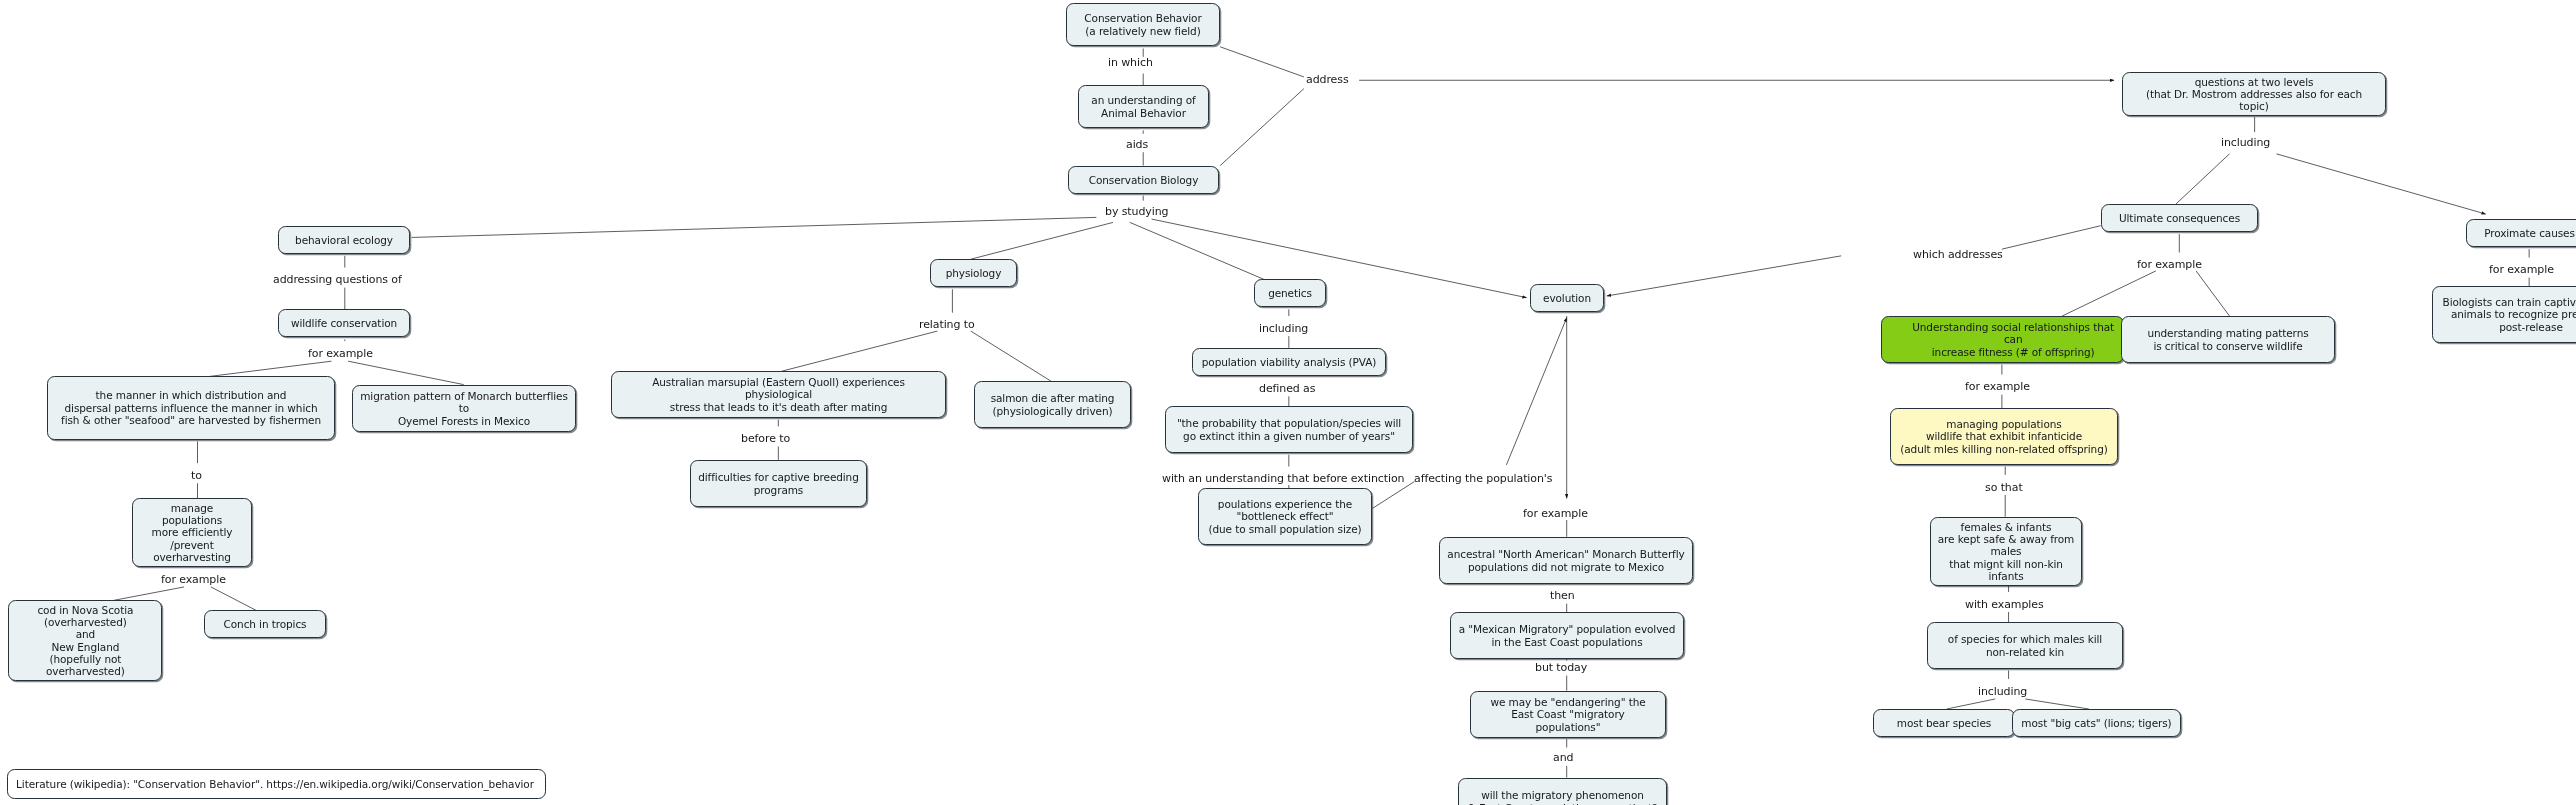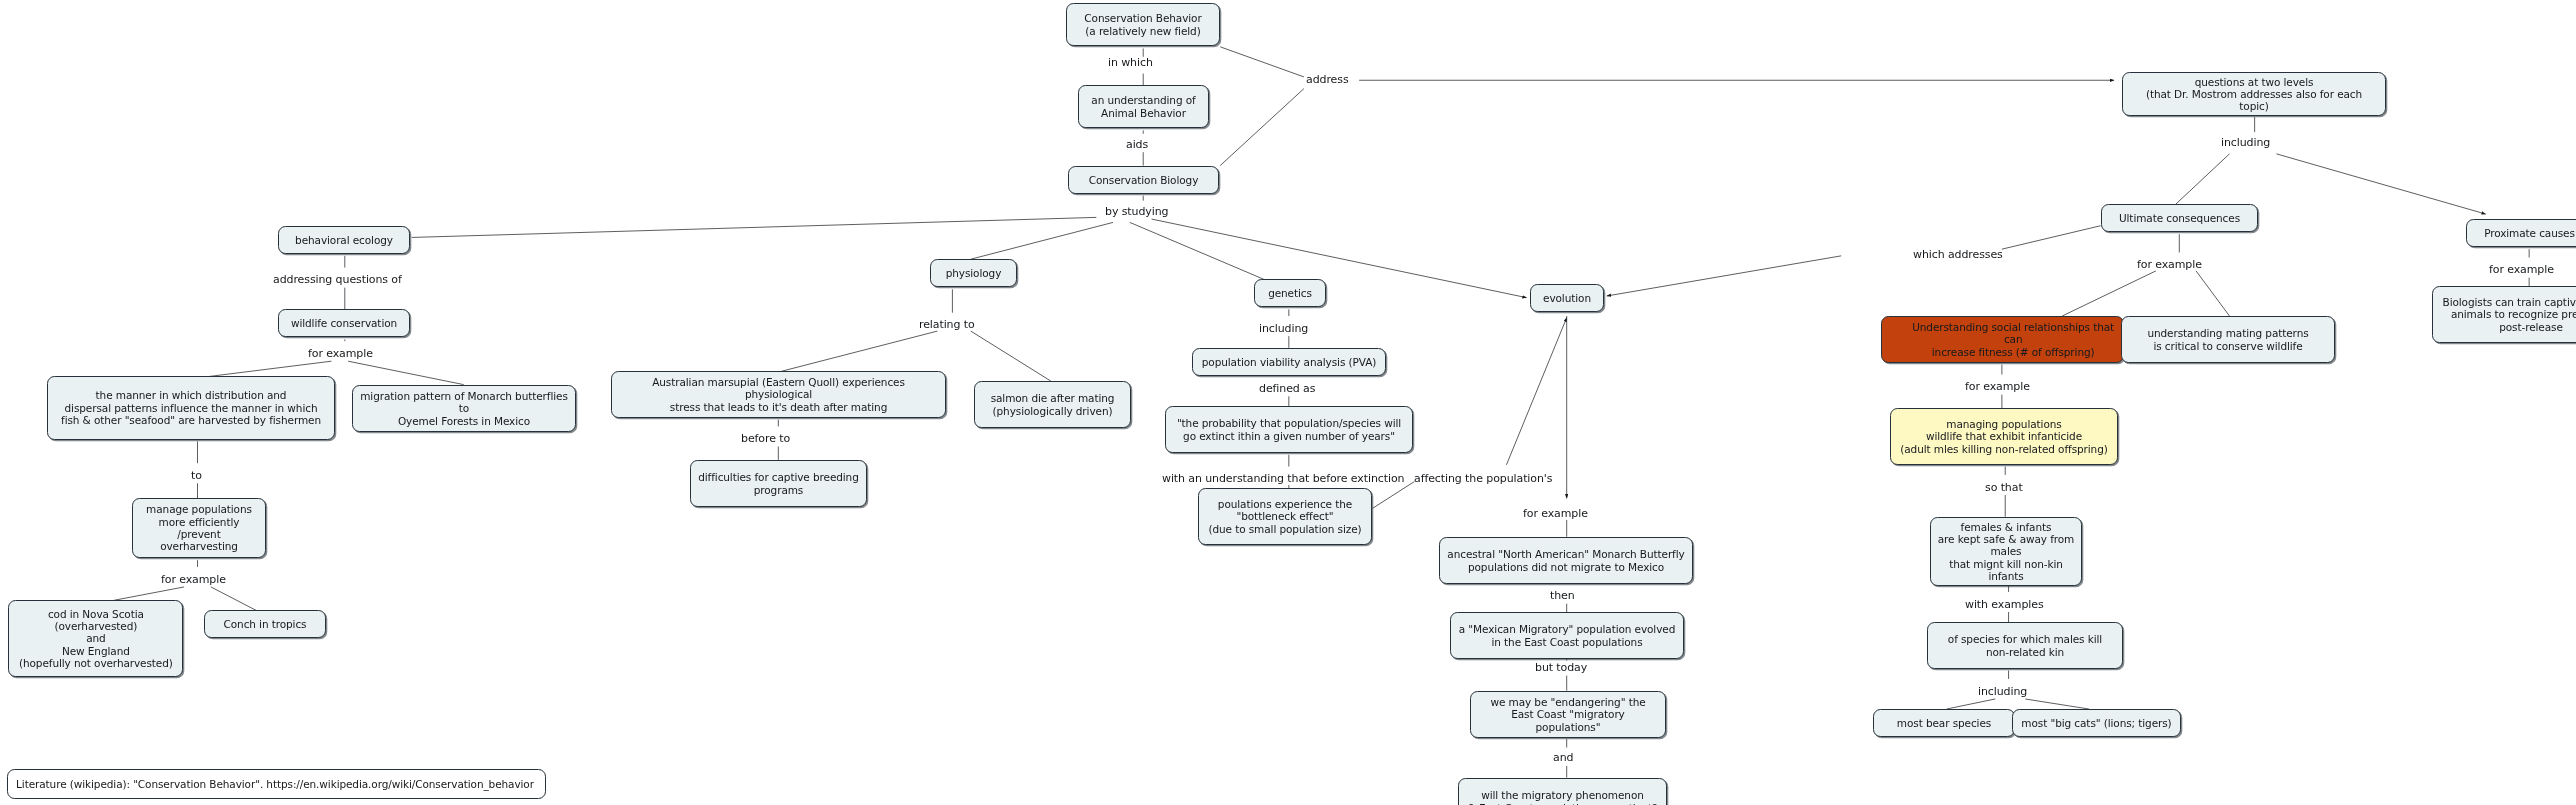--- a/index.html
+++ b/index.html
@@ -156,24 +156,24 @@
       <div class="node" style="left: 1254px; top: 279px; width: 72px; min-height: 28px; background: rgb(233, 241, 243); border-color: rgb(39, 49, 58);">genetics</div>
       <div class="node" style="left: 1530px; top: 284px; width: 74px; min-height: 28px; background: rgb(233, 241, 243); border-color: rgb(39, 49, 58);">evolution</div>
       <div class="node" style="left: 2101px; top: 204px; width: 157px; min-height: 28px; background: rgb(233, 241, 243); border-color: rgb(39, 49, 58);">Ultimate consequences</div>
       <div class="node" style="left: 2466px; top: 219px; width: 127px; min-height: 28px; background: rgb(233, 241, 243); border-color: rgb(39, 49, 58);">Proximate causes</div>
       <div class="node" style="left: 278px; top: 309px; width: 132px; min-height: 28px; background: rgb(233, 241, 243); border-color: rgb(39, 49, 58);">wildlife conservation</div>
       <div class="node" style="left: 47px; top: 376px; width: 288px; min-height: 64px; background: rgb(233, 241, 243); border-color: rgb(39, 49, 58);">the manner in which distribution and
 dispersal patterns influence the manner in which
 fish &amp; other "seafood" are harvested by fishermen</div>
       <div class="node" style="left: 352px; top: 385px; width: 224px; min-height: 47px; background: rgb(233, 241, 243); border-color: rgb(39, 49, 58);">migration pattern of Monarch butterflies to
 Oyemel Forests in Mexico</div>
-      <div class="node" style="left: 132px; top: 498px; width: 134px; min-height: 60px; background: rgb(233, 241, 243); border-color: rgb(39, 49, 58);">manage populations
+      <div class="node" style="left: 132px; top: 498px; width: 120px; min-height: 60px; background: rgb(233, 241, 243); border-color: rgb(39, 49, 58);">manage populations
 more efficiently
 /prevent overharvesting</div>
-      <div class="node" style="left: 8.4px; top: 600px; width: 175px; min-height: 77px; background: rgb(233, 241, 243); border-color: rgb(39, 49, 58); text-align: center;">cod in Nova Scotia
+      <div class="node" style="left: 8.4px; top: 600px; width: 154px; min-height: 77px; background: rgb(233, 241, 243); border-color: rgb(39, 49, 58); text-align: center;">cod in Nova Scotia
 (overharvested)
 and
 New England
 (hopefully not overharvested)</div>
       <div class="node" style="left: 204px; top: 610px; width: 122px; min-height: 28px; background: rgb(233, 241, 243); border-color: rgb(39, 49, 58);">Conch in tropics</div>
       <div class="node" style="left: 611px; top: 371px; width: 335px; min-height: 47px; background: rgb(233, 241, 243); border-color: rgb(39, 49, 58);">Australian marsupial (Eastern Quoll) experiences physiological
 stress that leads to it's death after mating</div>
       <div class="node" style="left: 974px; top: 381px; width: 157px; min-height: 47px; background: rgb(233, 241, 243); border-color: rgb(39, 49, 58);">salmon die after mating
 (physiologically driven)</div>
       <div class="node" style="left: 690px; top: 460px; width: 177px; min-height: 47px; background: rgb(233, 241, 243); border-color: rgb(39, 49, 58);">difficulties for captive breeding
@@ -185,21 +185,21 @@
 "bottleneck effect"
 (due to small population size)</div>
       <div class="node" style="left: 1439px; top: 537px; width: 254px; min-height: 47px; background: rgb(233, 241, 243); border-color: rgb(39, 49, 58);">ancestral "North American" Monarch Butterfly
 populations did not migrate to Mexico</div>
       <div class="node" style="left: 1450px; top: 612px; width: 234px; min-height: 47px; background: rgb(233, 241, 243); border-color: rgb(39, 49, 58);">a "Mexican Migratory" population evolved
 in the East Coast populations</div>
       <div class="node" style="left: 1470px; top: 691px; width: 196px; min-height: 47px; background: rgb(233, 241, 243); border-color: rgb(39, 49, 58);">we may be "endangering" the
 East Coast "migratory populations"</div>
       <div class="node" style="left: 1458px; top: 778px; width: 209px; min-height: 47px; background: rgb(233, 241, 243); border-color: rgb(39, 49, 58);">will the migratory phenomenon
 &amp; East Coast populations go extinct?</div>
-      <div class="node" style="left: 1881px; top: 316px; width: 243px; min-height: 47px; background: #c2410c; border-color: rgb(39, 49, 58); padding-left: 28px;">Understanding social relationships that can
+      <div class="node" style="left: 1881px; top: 316px; width: 243px; min-height: 47px; background: #84cc16; border-color: rgb(39, 49, 58); padding-left: 28px;">Understanding social relationships that can
 increase fitness (# of offspring)</div>
       <div class="node" style="left: 2121px; top: 316px; width: 214px; min-height: 47px; background: rgb(233, 241, 243); border-color: rgb(39, 49, 58);">understanding mating patterns
 is critical to conserve wildlife</div>
       <div class="node" style="left: 1890px; top: 408px; width: 228px; min-height: 57px; background: #fef9c3; border-color: rgb(39, 49, 58);">managing populations
 wildlife that exhibit infanticide
 (adult mles killing non-related offspring)</div>
       <div class="node" style="left: 1930px; top: 517px; width: 152px; min-height: 57px; background: rgb(233, 241, 243); border-color: rgb(39, 49, 58);">females &amp; infants
 are kept safe &amp; away from males
 that mignt kill non-kin infants</div>
       <div class="node" style="left: 1927px; top: 622px; width: 196px; min-height: 47px; background: rgb(233, 241, 243); border-color: rgb(39, 49, 58);">of species for which males kill

